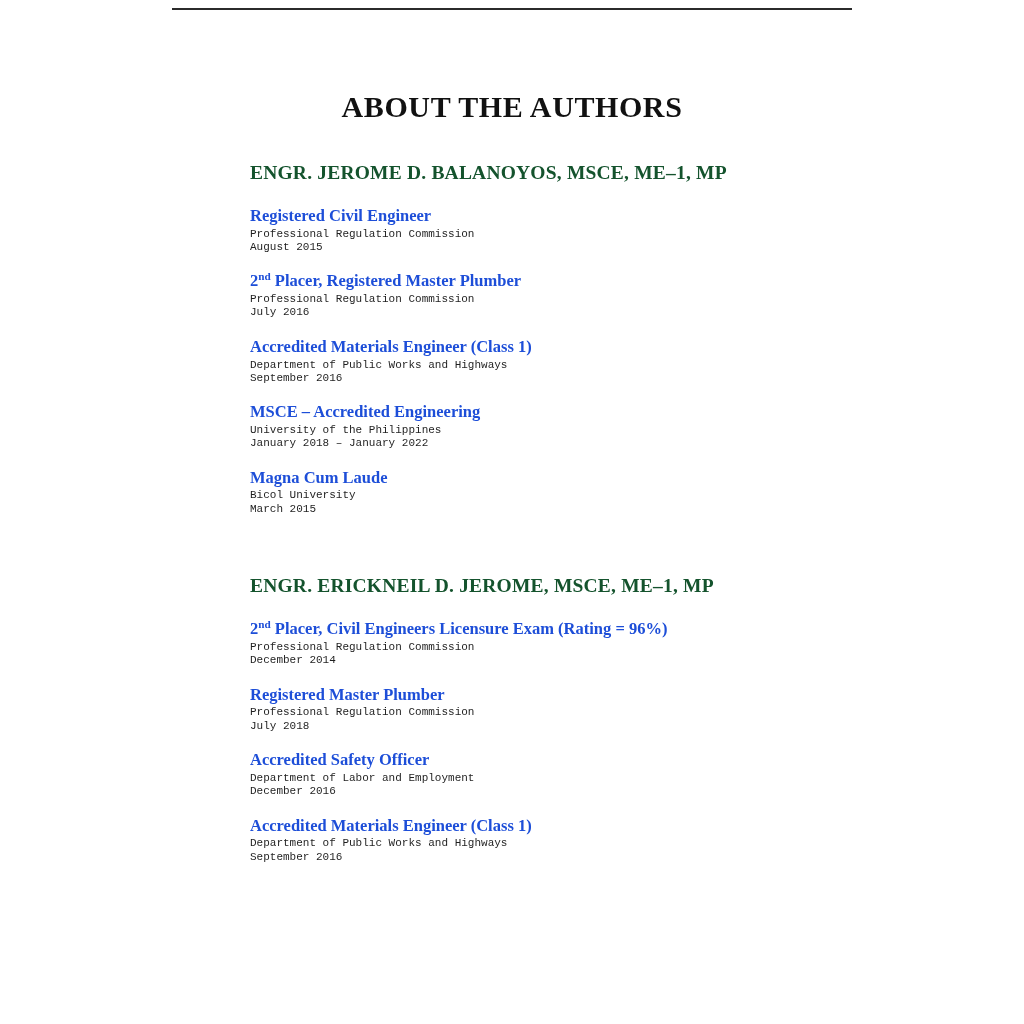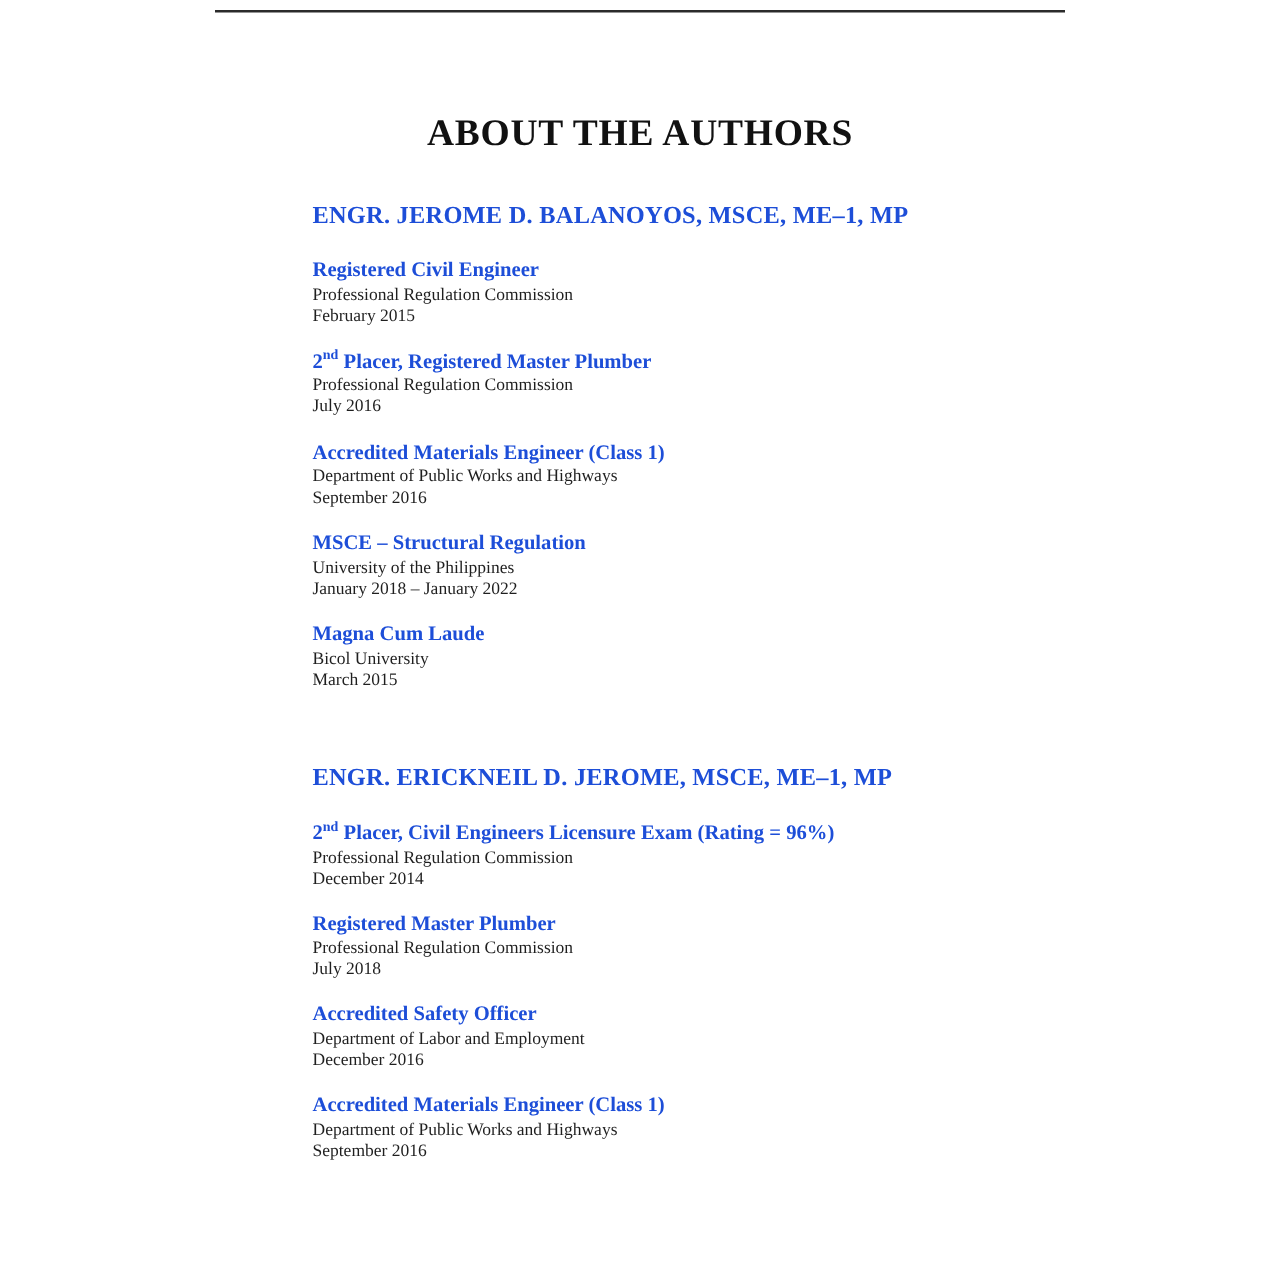--- a/index.html
+++ b/index.html
@@ -45,42 +45,42 @@
     margin: 0 0 38px 0;
   }
   .author-block {
     padding-left: 250px;
     padding-right: 120px;
   }
   .author-name {
     font-family: "Liberation Serif", serif;
     font-weight: bold;
     font-size: 19.5px;
-    color: #1d4ed8;
+    color: #14532d;
     letter-spacing: 0.2px;
     margin: 0 0 22px 0;
   }
   .author-block.second .author-name {
     margin-top: 0;
   }
   .entry {
     margin-bottom: 17px;
   }
   .entry-title {
     font-family: "Liberation Serif", serif;
     font-weight: bold;
     font-size: 16.5px;
     color: #1d4ed8;
     line-height: 1.25;
     margin: 0 0 1px 0;
   }
   .entry-org,
   .entry-date {
-    font-family: Liberation Serif, serif;
-    font-size: 14px;
+    font-family: Liberation Mono, monospace;
+    font-size: 11px;
     color: #1f1f1f;
     line-height: 1.22;
     margin: 0;
   }
   .sup {
     font-size: 0.68em;
     vertical-align: super;
     line-height: 0;
   }
   .spacer-between-authors {
@@ -97,38 +97,38 @@
   <div class="content">
 
     <h1 class="doc-title">ABOUT THE AUTHORS</h1>
 
     <section class="author-block first">
       <h2 class="author-name">ENGR. JEROME D. BALANOYOS, MSCE, ME–1, MP</h2>
 
       <div class="entry">
         <p class="entry-title">Registered Civil Engineer</p>
         <p class="entry-org">Professional Regulation Commission</p>
-        <p class="entry-date">February 2015</p>
+        <p class="entry-date">August 2015</p>
       </div>
 
       <div class="entry">
         <p class="entry-title"><span>2</span><span class="sup">nd</span><span> Placer, Registered Master Plumber</span></p>
         <p class="entry-org">Professional Regulation Commission</p>
         <p class="entry-date">July 2016</p>
       </div>
 
       <div class="entry">
         <p class="entry-title">Accredited Materials Engineer (Class 1)</p>
         <p class="entry-org">Department of Public Works and Highways</p>
         <p class="entry-date">September 2016</p>
       </div>
 
 
       <div class="entry">
-        <p class="entry-title">MSCE – Structural Regulation</p>
+        <p class="entry-title">MSCE – Accredited Engineering</p>
         <p class="entry-org">University of the Philippines</p>
         <p class="entry-date">January 2018 – January 2022</p>
       </div>
 
       <div class="entry">
         <p class="entry-title">Magna Cum Laude</p>
         <p class="entry-org">Bicol University</p>
         <p class="entry-date">March 2015</p>
       </div>
     </section>

